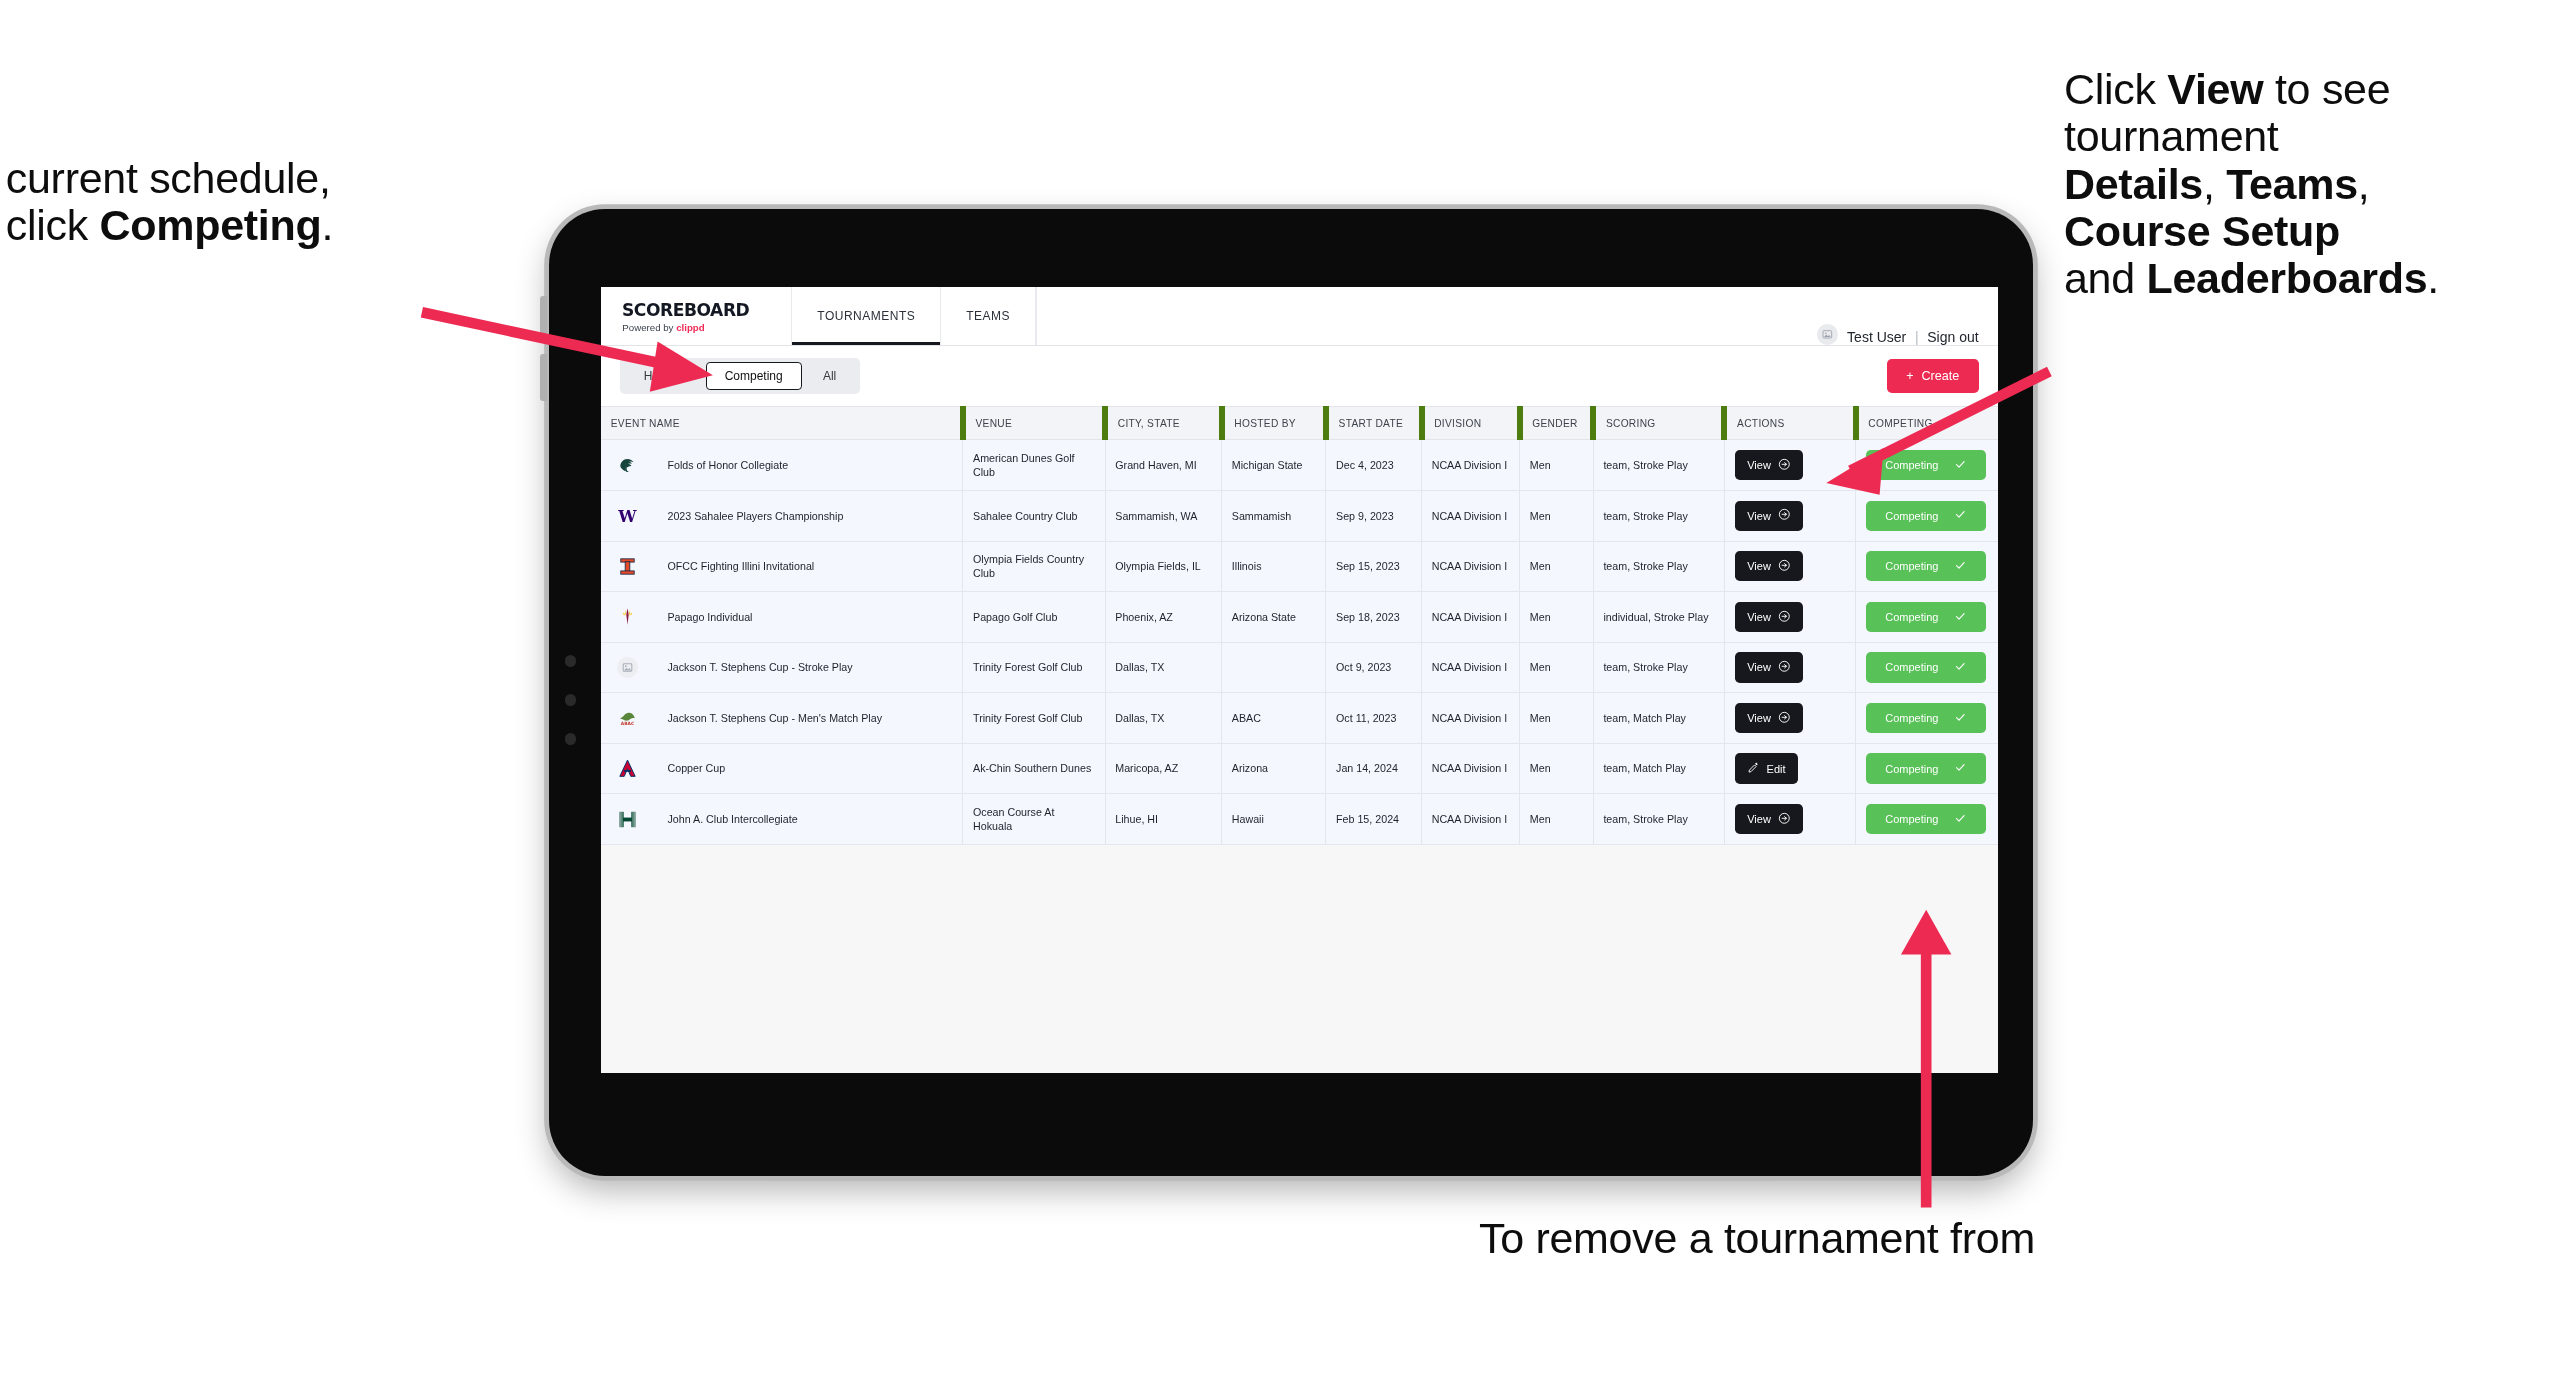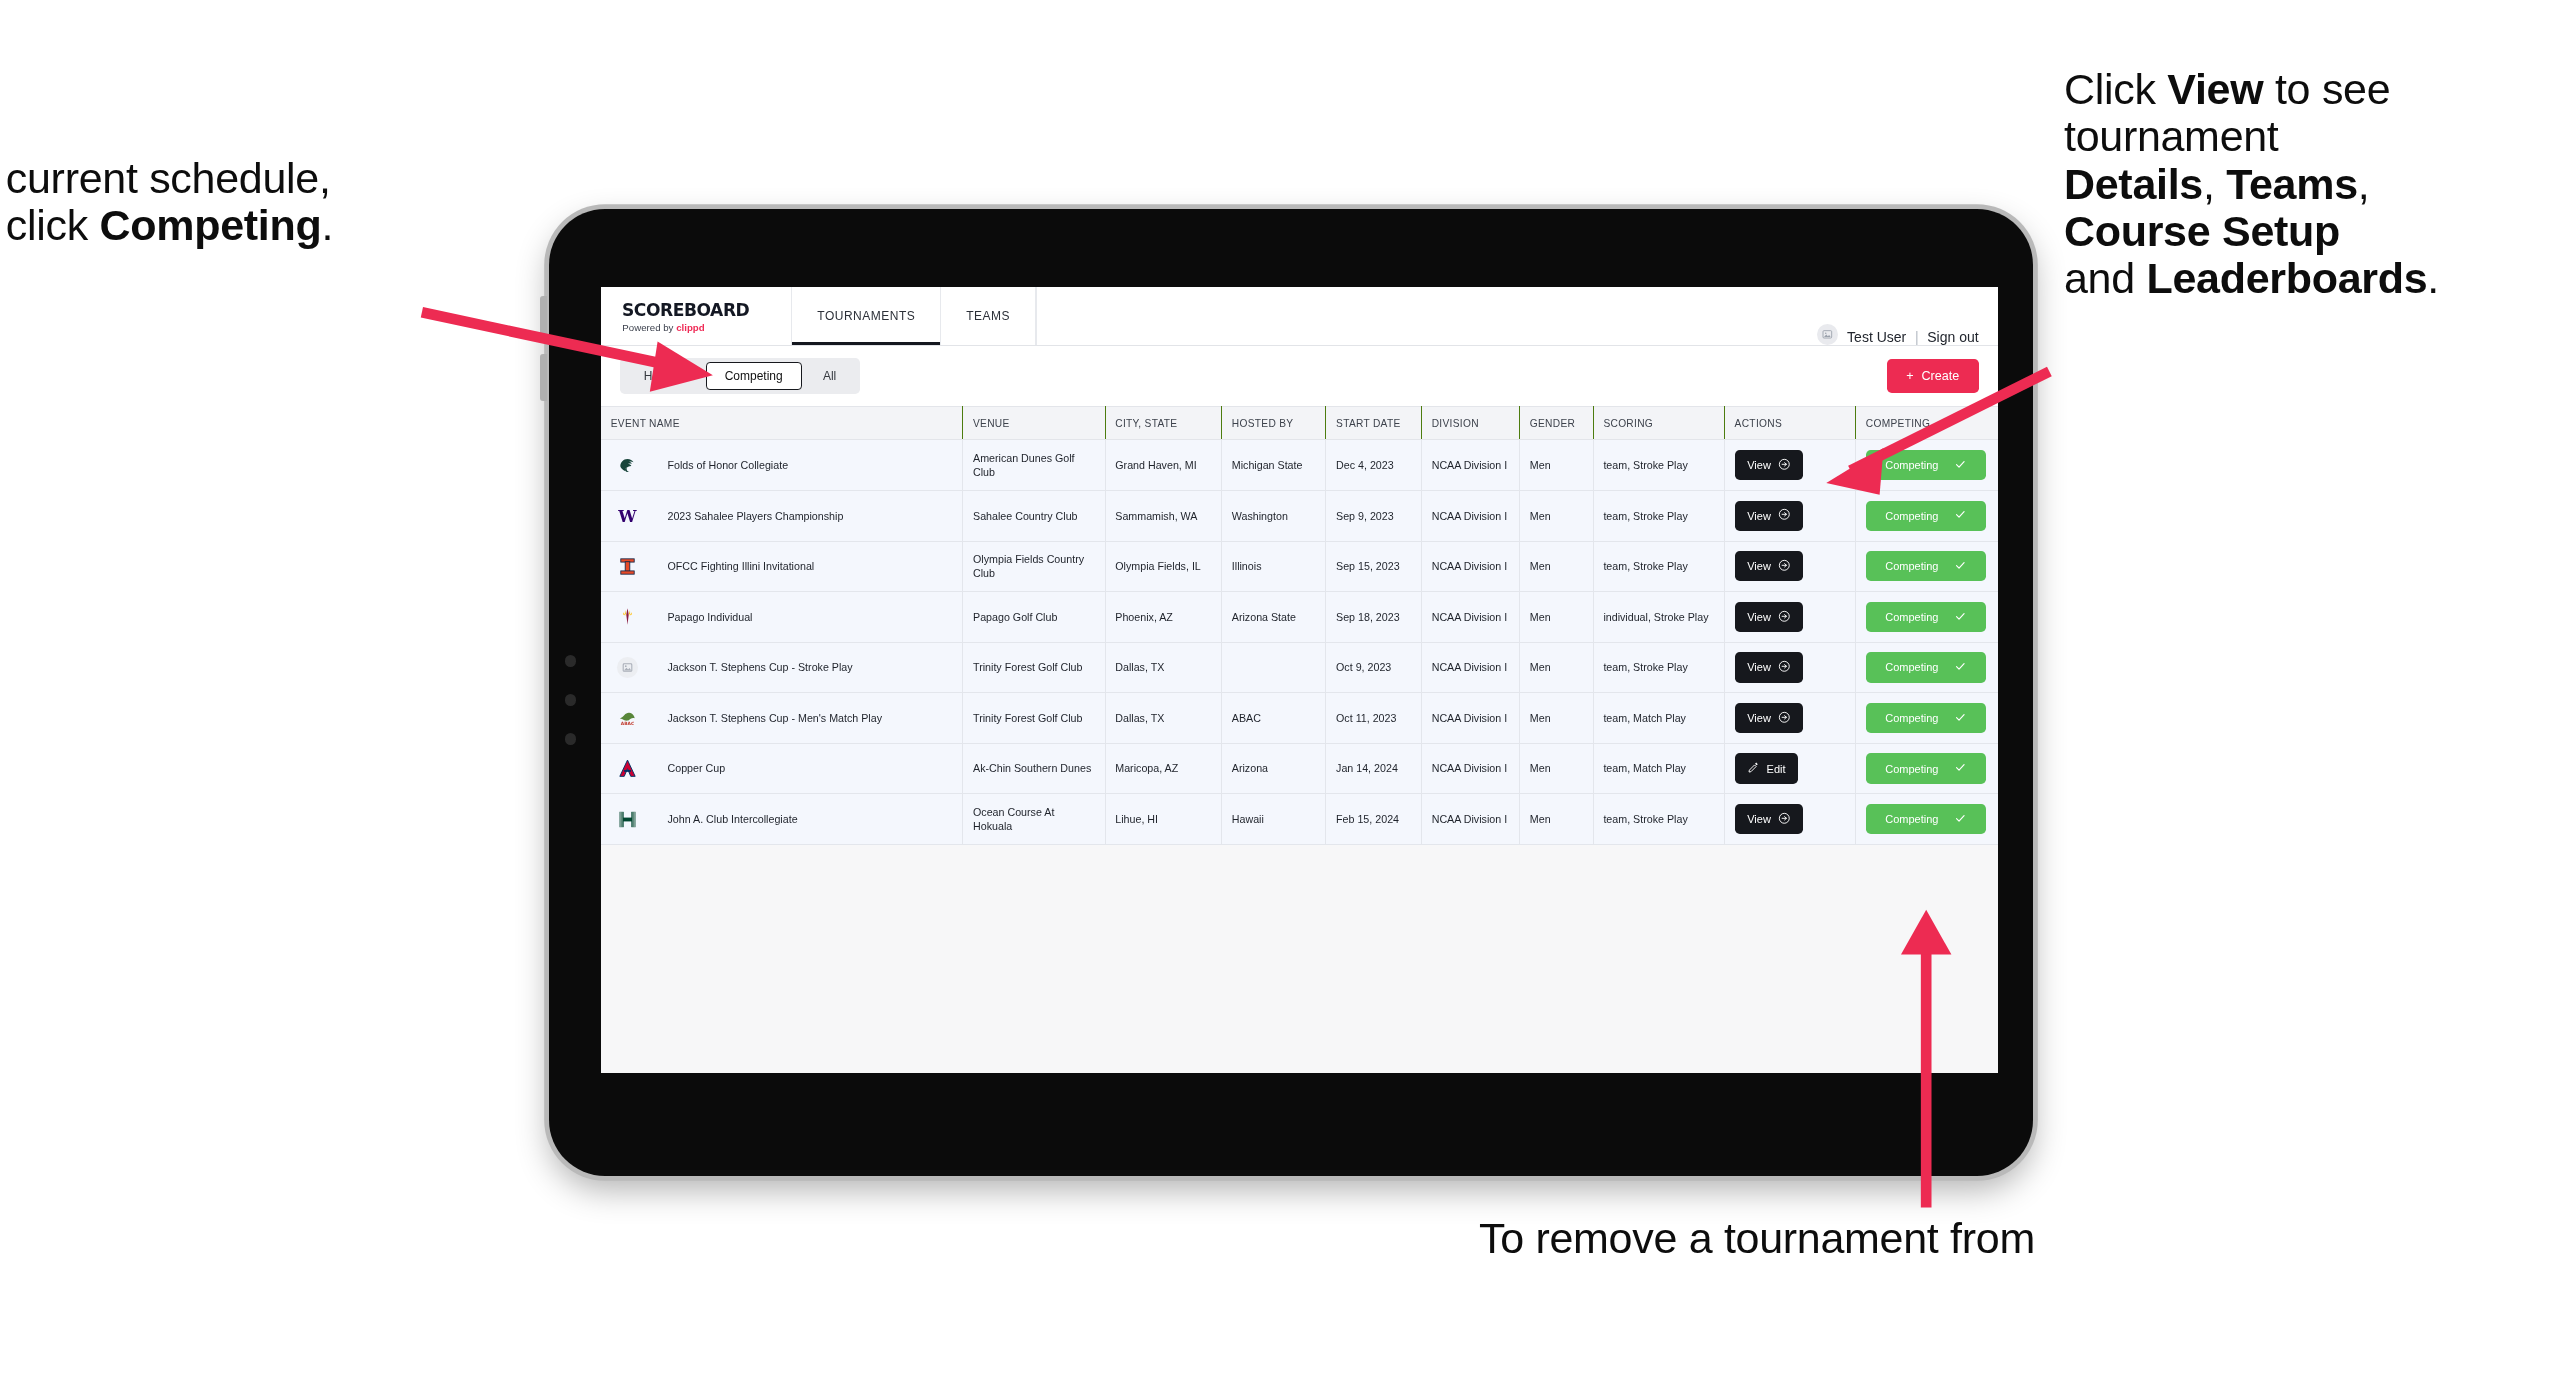--- a/index.html
+++ b/index.html
@@ -188,21 +188,21 @@
     font-family: "Liberation Sans", sans-serif;
   }
 
   
   .table-wrap { background: #ffffff; }
   table { border-collapse: collapse; width: 100%; table-layout: fixed; }
   thead th {
     background: #f3f4f7;
     border-top: 1px solid #e3e5ea;
     border-bottom: 1px solid #e3e5ea;
-    border-right: 1px solid #4d7c0f;
+    border-right: 6px solid #4d7c0f;
     text-align: left;
     font-size: 10.2px;
     font-weight: 400;
     letter-spacing: 0.3px;
     color: #3d424c;
     padding: 10.7px 9.7px;
     text-transform: uppercase;
     white-space: nowrap;
   }
   thead th:last-child { border-right: none; }
@@ -380,21 +380,21 @@
                   <span class="logo">
                     <svg viewBox="0 0 24 24" width="23" height="23" style="font-size:11px">
                       <text x="12" y="18.5" text-anchor="middle" font-family="DejaVu Serif, serif" font-size="17" font-weight="700" fill="#32006e">W</text>
                     </svg>
                   </span>
                   <span>2023 Sahalee Players Championship</span>
                 </div>
               </td>
               <td>Sahalee Country Club</td>
               <td>Sammamish, WA</td>
-              <td>Washington</td>
+              <td>Sammamish</td>
               <td>Sep 9, 2023</td>
               <td>NCAA Division I</td>
               <td>Men</td>
               <td>team, Stroke Play</td>
               <td><button class="view-btn">
                   <span>View</span>
                   <span><svg width="12.6" height="12.6" viewBox="0 0 16 16" aria-hidden="true">
                       <circle cx="8" cy="8" r="6.3" fill="none" stroke="#fff" stroke-width="1.2"></circle>
                       <path d="M5.2 8h5.4M8.4 5.9L10.7 8 8.4 10.1" fill="none" stroke="#fff" stroke-width="1.2" stroke-linecap="round" stroke-linejoin="round"></path>
                     </svg></span>

